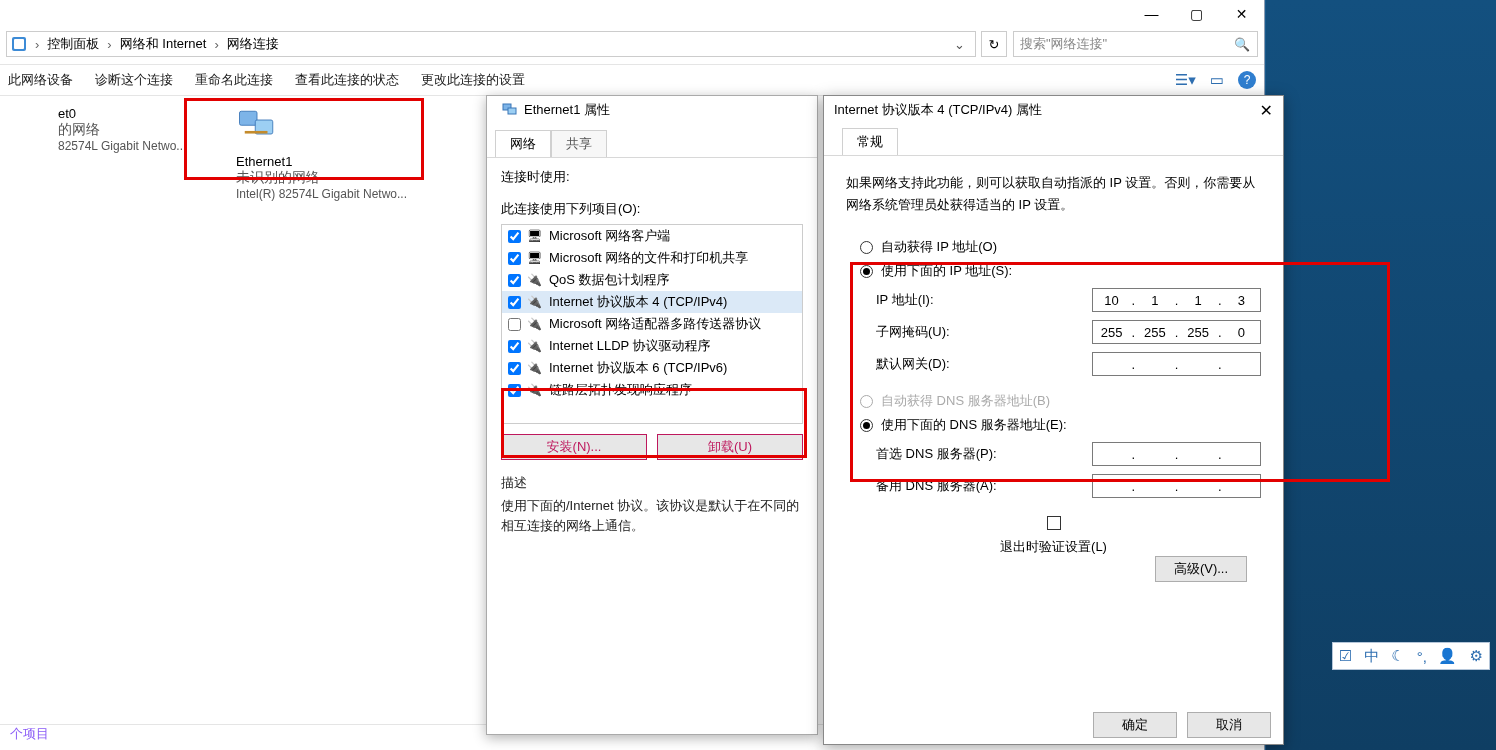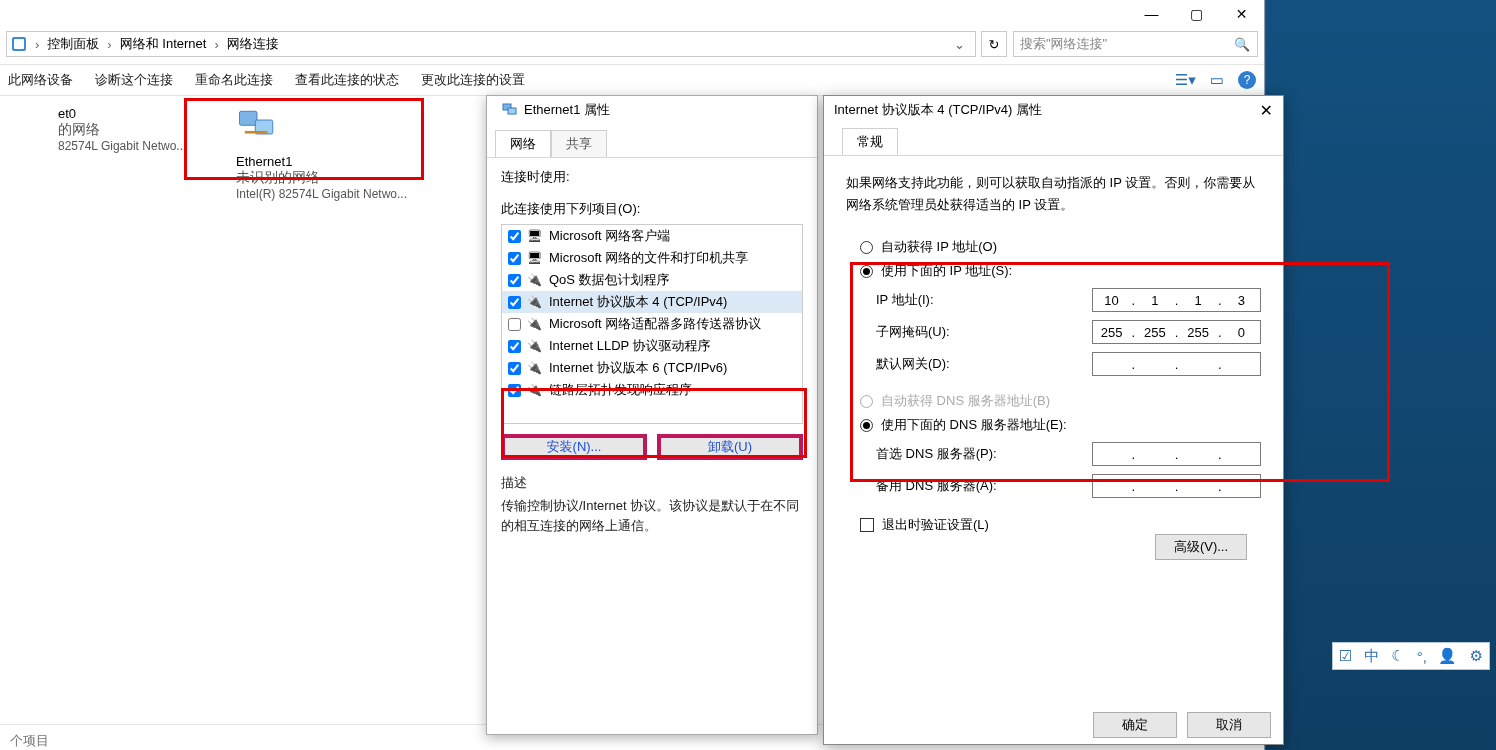--- a/index.html
+++ b/index.html
@@ -23,58 +23,58 @@
   .content { position:relative; padding:10px 10px; display:flex; gap:16px; height:calc(100% - 30px - 34px - 32px - 26px); }
   .net-item { width:210px; display:flex; gap:6px; }
   .net-item .nic { flex:1; }
   .nic .name { font-size:13px; }
   .nic .l2 { color:#555; font-size:14px; }
   .nic .l3 { color:#555; font-size:12px; }
   .nic-icon { width:42px; height:42px; }
   .nic-icon svg { width:42px; height:42px; }
   .net-item.sel { background:#fff;flex-direction:column; }
   .red-box { position:absolute; border:3px solid #e20000; pointer-events:none; }
-  .status { position:absolute; bottom:0; left:0; height:26px; border-top:1px solid #e5e5e5; width:100%; display:flex; align-items:flex-end; padding:0 10px; color:#737373; }
+  .status { position:absolute; bottom:0; left:0; height:26px; border-top:1px solid #e5e5e5; width:100%; display:flex; align-items:flex-start; padding:0 10px; color:#8b5cf6; }
 
   
   .prop { position:absolute; left:486px; top:95px; width:332px; height:640px; background:#fff; border:1px solid #aaa; box-shadow:0 3px 12px rgba(0,0,0,.3); }
   .dlg-title { height:28px; display:flex; align-items:center; padding:0 15px; background:#fff; gap:6px; }
   .dlg-tabs { display:flex; margin:6px 8px 0 8px; }
   .dlg-tab { padding:4px 14px; border:1px solid #d0d0d0; border-bottom:none; background:#fff; font-size:13px; }
   .dlg-tab.inactive { color:#555; background:#f7f7f7; }
   .dlg-body { padding:10px 14px; border-top:1px solid #d8d8d8; }
   .grp { margin-bottom:14px; }
   .lbl { margin-bottom:6px; }
   .con-box { border:1px solid #ccc; height:34px; display:flex; align-items:center; padding:0 8px; }
   .item-list { border:1px solid #ccc; height:200px; overflow:auto; }
   .item-row { display:flex; align-items:center; gap:6px; padding:2px 6px; }
   .item-row.sel { background:#dbe9f7; }
   .item-row input[type=checkbox] { margin:0; }
   .net-icon { width:16px; height:14px; display:inline-block; font-size:12px; }
   .btn-row { display:flex; gap:10px; margin-top:10px; }
-  .wbtn { flex:1; height:26px; border:4px solid #be185d; background:#e7e7e7; color:#1d4ed8; display:flex; align-items:center; justify-content:center; }
+  .wbtn { flex:1; height:26px; border:1px solid #be185d; background:#e7e7e7; color:#be185d; display:flex; align-items:center; justify-content:center; }
   .desc-box { margin-top:10px; color:#222; }
   .desc-box .txt { font-size:13px; line-height:1.5; margin-top:4px; }
 
   
   .tcp { position:absolute; left:823px; top:95px; width:461px; height:650px; background:#fff; border:1px solid #888; box-shadow:0 3px 14px rgba(0,0,0,.35); }
   .tcp-title { height:28px; display:flex; align-items:center; padding:0 10px; font-size:13px; }
   .tcp-close { margin-left:auto; font-size:16px; }
   .tcp-tabs { display:flex; margin:4px 10px 0 10px;padding-left:8px; }
   .tcp-tab { padding:4px 14px; border:1px solid #d0d0d0; border-bottom:none; background:#fff; }
   .tcp-body { padding:16px 22px; border-top:1px solid #d8d8d8; }
   .helptxt { font-size:13px; line-height:1.7; margin-bottom:22px; }
   .radio-row { display:flex; align-items:center; gap:8px; margin:6px 14px; }
   .ip-grid { margin:8px 0 16px 30px; }
   .ip-row { display:flex; align-items:center; margin:8px 0; }
   .ip-row .fl { width:230px; }
   .ip-field { width:180px; height:24px; border:1px solid #7a7a7a; display:flex; align-items:center; }
   .ip-field .oct { flex:1; text-align:center; font-size:13px; }
   .ip-field .dot { width:6px; text-align:center; }
-  .chk-row { display:flex; align-items:center; gap:8px; margin:18px 14px 0 14px; }
+  .chk-row { display:flex; align-items:center; gap:8px; margin:18px 14px 0 14px;flex-direction:column; }
   .chk-row .sq { width:14px; height:14px; border:1px solid #333; }
   .adv-btn { margin-left:auto; margin-right:14px; width:92px; height:26px; border:1px solid #adadad; background:#e7e7e7; display:flex; align-items:center; justify-content:center; }
   .adv-row { display:flex; margin-top:0; }
   .tcp-footer { position:absolute; bottom:6px; right:12px; display:flex; gap:10px; }
   .fbtn { width:84px; height:26px; border:1px solid #adadad; background:#e7e7e7; display:flex; align-items:center; justify-content:center; }
 
   
   .ime { position:absolute; right:6px; bottom:80px; height:28px; background:#fff; border:1px solid #b5c6d9; display:flex; align-items:center; padding:0 6px; gap:12px; color:#2f6fb1; font-size:15px; }
   .radio-visual { width:13px; height:13px; border:1px solid #333; border-radius:50%; display:inline-flex; align-items:center; justify-content:center; }
   .radio-visual.on::after { content:''; width:7px; height:7px; background:#000; border-radius:50%; }
@@ -220,21 +220,21 @@
             <span>链路层拓扑发现响应程序</span>
           </div>
       </div>
       <div class="btn-row">
         <div class="wbtn">安装(N)...</div>
         <div class="wbtn">卸载(U)</div>
       </div>
     </div>
     <div class="desc-box">
       <div>描述</div>
-      <div class="txt">传输控制协议/Internet 协议。该协议是默认于在不同的相互连接的网络上通信。</div>
+      <div class="txt">使用下面的/Internet 协议。该协议是默认于在不同的相互连接的网络上通信。</div>
     </div>
   </div>
 
   <div class="red-box" style="left:14px; top:292px; width:306px; height:70px;"></div>
 </div>
 
 <div class="tcp">
   <div class="tcp-title">
     <span>Internet 协议版本 4 (TCP/IPv4) 属性</span>
     <span class="tcp-close">✕</span>

